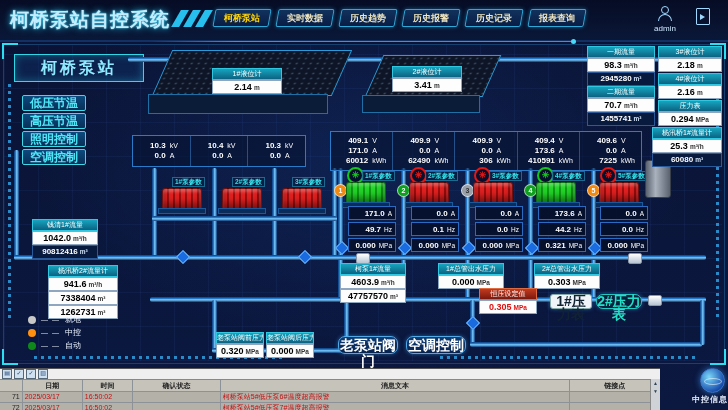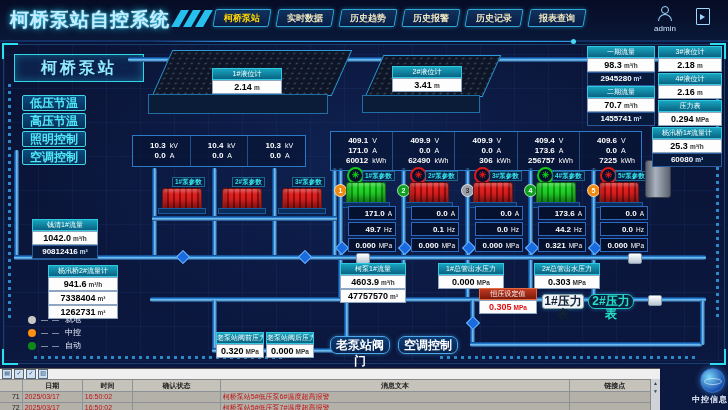--- a/index.html
+++ b/index.html
@@ -98,22 +98,22 @@
   .fan.r{border-color:#e01818;color:#e01818;}
   .badge{position:absolute;width:11px;height:11px;border-radius:50%;color:#fff;font-size:7px;font-weight:bold;
       text-align:center;line-height:11px;border:1px solid rgba(255,255,255,.65);}
   .b-o{background:#f08a10;} .b-g{background:#0fa020;} .b-gr{background:#9aa0aa;color:#333;}
   .pstack{position:absolute;width:48px;}
   .srow{height:12px;margin-bottom:2px;border:1px solid #2a6ac0;background:rgba(5,16,44,.93);
       display:flex;justify-content:flex-end;align-items:center;padding:0 3px;color:#fff;}
   .srow b{font-size:8px;margin-right:3px;} .srow i{font-style:normal;font-size:6.5px;}
   
   .cmdbtn{position:absolute;border:1px solid #4fa8e8;border-radius:7px;background:linear-gradient(180deg,#0d3c74,#082450);
-      color:#fff;font-size:12px;font-weight:bold;text-align:center;cursor:pointer;
-      box-shadow:0 0 4px rgba(60,170,240,.5);}
+      color:#fff;font-size:14px;font-weight:bold;text-align:center;cursor:pointer;
+      box-shadow:0 0 4px rgba(60,170,240,.5);margin-left:8px;}
   .gaugebtn1{background:#f0f4f8;color:#123;border:1px solid #8aa;}
   .gaugebtn2{background:#07203f;color:#25e0c8;border:1px solid #25c8c0;}
   
   .legrow{position:absolute;display:flex;align-items:center;gap:5px;}
   .ldot{width:8px;height:8px;border-radius:50%;}
   .ldash{font-size:7px;color:#dfe8f0;letter-spacing:1px;}
   .llab{font-size:8px;color:#eaf2ff;}
   
   .graydev{position:absolute;width:24px;height:36px;background:linear-gradient(90deg,#5a6270,#aab2be 40%,#5a6270);border:1px solid #39404c;border-radius:3px;}
   
@@ -329,21 +329,21 @@
     <div class="bcol">
       <div class="brow">
           <b>409.4</b>
           <i>V</i>
         </div>
       <div class="brow">
           <b>173.6</b>
           <i>A</i>
         </div>
       <div class="brow">
-          <b>256757</b>
+          <b>410591</b>
           <i>kWh</i>
         </div>
     </div>
     <div class="bcol">
       <div class="brow">
           <b>409.6</b>
           <i>V</i>
         </div>
       <div class="brow">
           <b>0.0</b>

